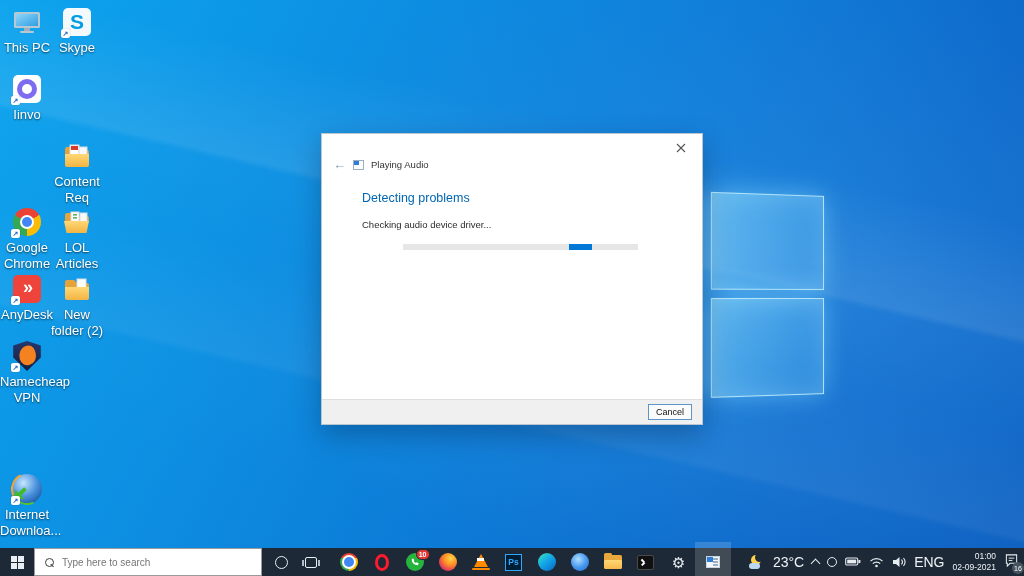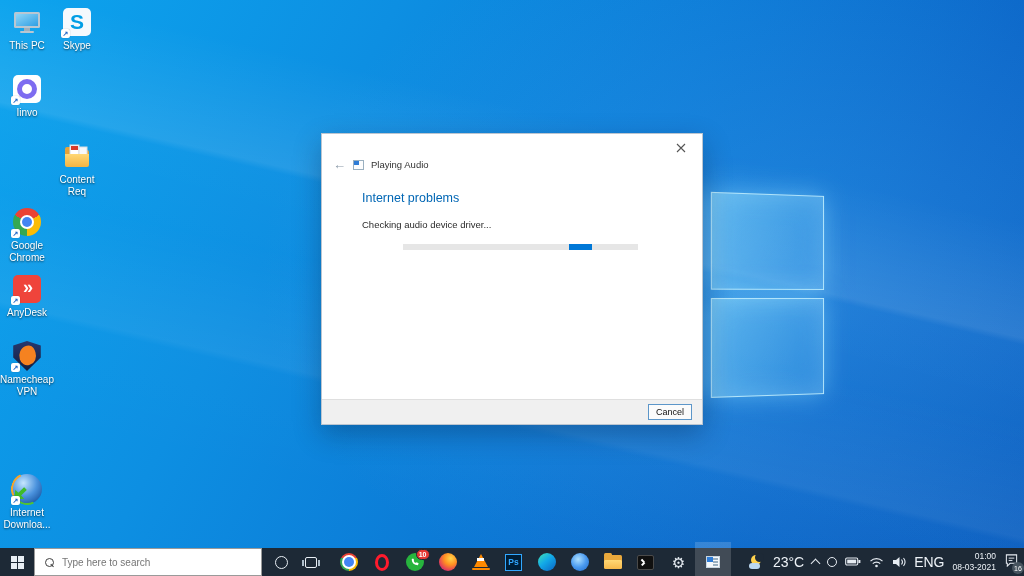--- a/index.html
+++ b/index.html
@@ -20,21 +20,21 @@
   .winlogo { position:absolute; left:648px; top:196px; width:178px; height:204px;
     display:grid; grid-template-columns:56px 112px; grid-template-rows:94px 96px; gap:8px;
     transform:perspective(700px) rotateY(14deg); transform-origin:right center; }
   .pane { background:linear-gradient(115deg, rgba(150,228,255,0.50), rgba(80,178,245,0.25));
     border:1px solid rgba(205,245,255,0.8);
     box-shadow:0 0 22px rgba(135,218,255,0.5), inset 0 0 28px rgba(185,238,255,0.28); }
 
   
   .dicon { position:absolute; width:54px; text-align:center; cursor:default; }
   .dicon .art { position:relative; width:32px; height:32px; margin:0 auto 2px; }
-  .dicon .lbl { font-size:10px; line-height:1.2; color:#fff; text-shadow:0 1px 2px rgba(0,0,0,0.65); }
+  .dicon .lbl { font-size:13px; line-height:1.2; color:#fff; text-shadow:0 1px 2px rgba(0,0,0,0.65); }
   .shortcut { position:absolute; left:0; bottom:0; width:9px; height:9px; background:#fff; border-radius:2px;
     display:flex; align-items:center; justify-content:center; font-size:7px; font-weight:bold; color:#1e66c7;
     box-shadow:0 0 1px rgba(0,0,0,.4); line-height:1; }
 
   .tile { position:absolute; inset:2px; border-radius:5px; display:flex; align-items:center; justify-content:center; }
   .skype-tile { background:#f4f9fd; color:#009ee5; font-weight:bold; font-size:21px; }
   .iinvo-tile { background:#fff; }
   .iinvo-ring { width:20px; height:20px; border:5px solid #7d6cf0; border-radius:50%; }
   .anydesk-tile { background:#ef443b; color:#fff; font-weight:bold; font-size:18px; letter-spacing:-2px; padding-bottom:4px; }
   .zoom-tile { background:#2d8cff; border-radius:7px; }
@@ -208,29 +208,64 @@
   </div>
 
   <div class="dicon" style="left:0;top:206px">
     <div class="art">
       <div class="chrome-ball"></div>
       <span class="shortcut">↗</span>
     </div>
     <div class="lbl">Google Chrome</div>
   </div>
 
+  <div class="dicon" style="left:50px;top:206px">
+    <div class="art">
+      <svg width="32" height="32" viewBox="0 0 32 32">
+        <path d="M4 9 q0-2 2-2 h7 l3 3 h10 q2 0 2 2 v3 h-24 z" fill="#e5a33a"></path>
+        <rect x="10" y="6" width="8" height="13" fill="#fff" stroke="#d8dee4"></rect>
+        <rect x="12" y="8" width="4" height="1.6" fill="#58b368"></rect>
+          <rect x="12" y="11" width="4" height="1.6" fill="#58b368"></rect>
+        <rect x="19" y="7" width="7" height="12" fill="#f6f8fa" stroke="#d8dee4"></rect>
+        <path d="M3 15 h25 l-2.5 12 h-20 z" fill="url(#fg2)"></path>
+        <defs>
+            <linearGradient id="fg2" x1="0" y1="0" x2="0" y2="1">
+              <stop offset="0" stop-color="#ffd876"></stop>
+              <stop offset="1" stop-color="#f3b443"></stop>
+            </linearGradient>
+          </defs>
+      </svg>
+    </div>
+    <div class="lbl">LOL Articles</div>
+  </div>
 
   <div class="dicon" style="left:0;top:273px">
     <div class="art">
       <div class="tile anydesk-tile">»</div>
       <span class="shortcut">↗</span>
     </div>
     <div class="lbl">AnyDesk</div>
   </div>
 
+  <div class="dicon" style="left:50px;top:273px">
+    <div class="art">
+      <svg width="32" height="32" viewBox="0 0 32 32">
+        <path d="M4 9 q0-2 2-2 h7 l3 3 h10 q2 0 2 2 v3 h-24 z" fill="#e5a33a"></path>
+        <rect x="16" y="6" width="9" height="12" fill="#fff" stroke="#d8dee4"></rect>
+        <path d="M4 14 h24 v11 q0 2 -2 2 h-20 q-2 0 -2-2 z" fill="url(#fg3)"></path>
+        <defs>
+            <linearGradient id="fg3" x1="0" y1="0" x2="0" y2="1">
+              <stop offset="0" stop-color="#ffd876"></stop>
+              <stop offset="1" stop-color="#f3b443"></stop>
+            </linearGradient>
+          </defs>
+      </svg>
+    </div>
+    <div class="lbl">New folder (2)</div>
+  </div>
 
   <div class="dicon" style="left:0;top:340px">
     <div class="art">
       <div class="shield">
           <div class="flame"></div>
         </div>
       <span class="shortcut">↗</span>
     </div>
     <div class="lbl">Namecheap VPN</div>
   </div>
@@ -250,21 +285,21 @@
     <div class="dlg-close">
       <svg width="10" height="10" viewBox="0 0 10 10">
           <path d="M1 1 L9 9 M9 1 L1 9" stroke="#555" stroke-width="1.1"></path>
         </svg>
     </div>
     <div class="dlg-header">
       <span class="back-arrow">←</span>
       <span class="mini-win"></span>
       <span class="dlg-title">Playing Audio</span>
     </div>
-    <div class="dlg-heading">Internet problems</div>
+    <div class="dlg-heading">Detecting problems</div>
     <div class="dlg-status">Checking audio device driver...</div>
     <div class="progress">
       <div class="seg" style="left: 70.5%; width: 9.8%;"></div>
     </div>
     <div class="dlg-footer">
       <button class="btn-cancel">Cancel</button>
     </div>
   </div>
 
   <div class="taskbar">
@@ -366,21 +401,21 @@
         <circle cx="7.5" cy="9" r="1.3" fill="#e6ecf2"></circle>
       </svg>
       <svg width="14" height="12" viewBox="0 0 14 12">
         <path d="M1 4 h3 l3.5-3 v10 l-3.5-3 h-3 z" fill="#e6ecf2"></path>
         <path d="M9.5 3.5 a4 4 0 0 1 0 5" fill="none" stroke="#e6ecf2" stroke-width="1.1"></path>
         <path d="M11.5 2 a6.5 6.5 0 0 1 0 8" fill="none" stroke="#e6ecf2" stroke-width="1.1"></path>
       </svg>
       <span class="txt">ENG</span>
       <span class="clock">
         <span>01:00</span><br>
-        <span>08-03-2021</span>
+        <span>02-09-2021</span>
       </span>
       <span class="notif">
         <svg width="15" height="14" viewBox="0 0 16 15">
           <path d="M2.5 2 h11 v9 h-7 l-3 3 v-3 h-1 z" fill="none" stroke="#e6ecf2" stroke-width="1.1"></path>
           <path d="M5 5.5 h6 M5 8 h4" stroke="#e6ecf2" stroke-width="1"></path>
         </svg>
         <span class="nbadge">16</span>
       </span>
     </div>
   </div>

